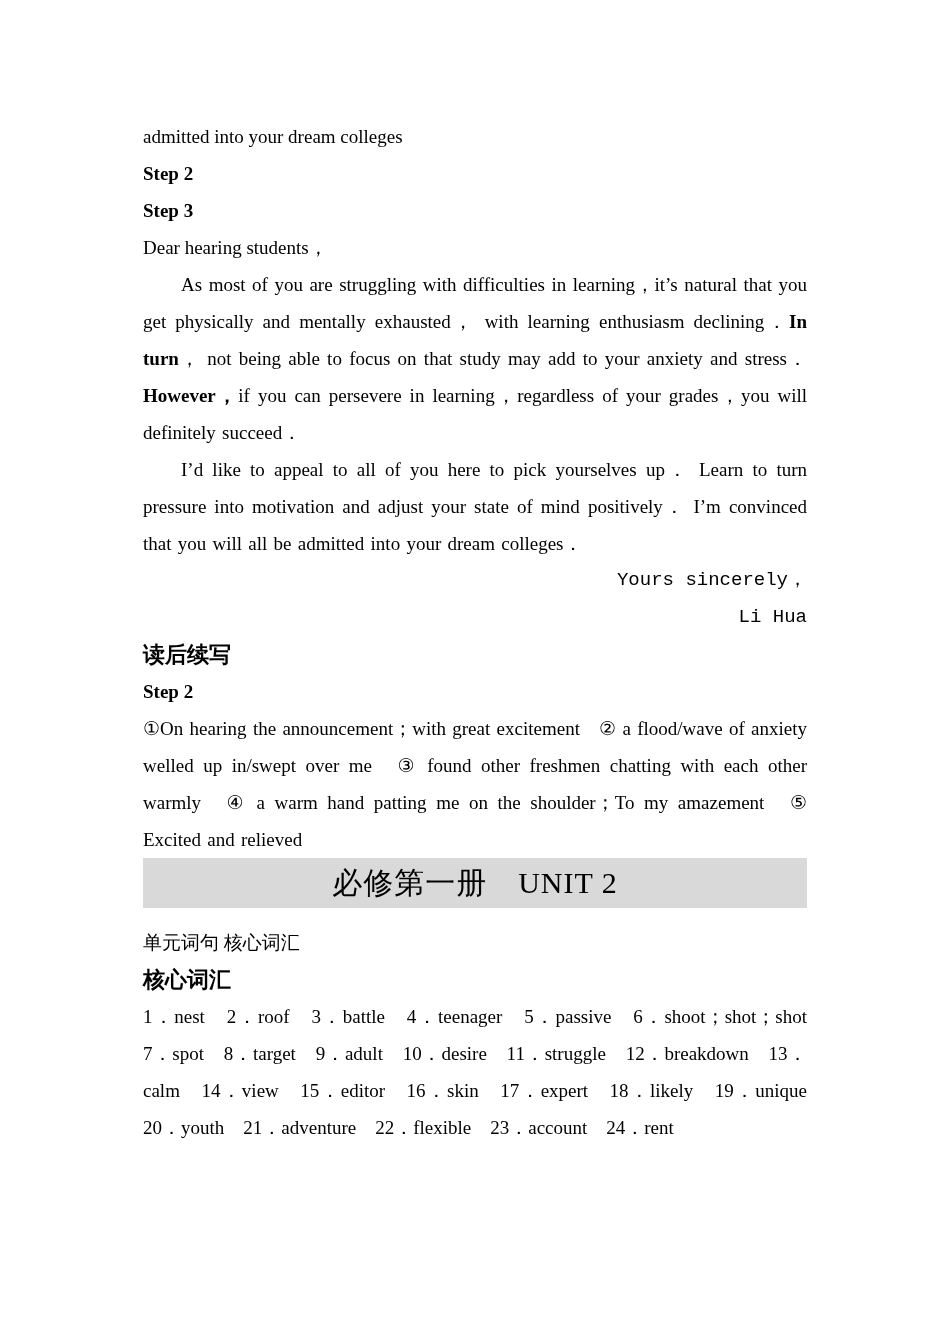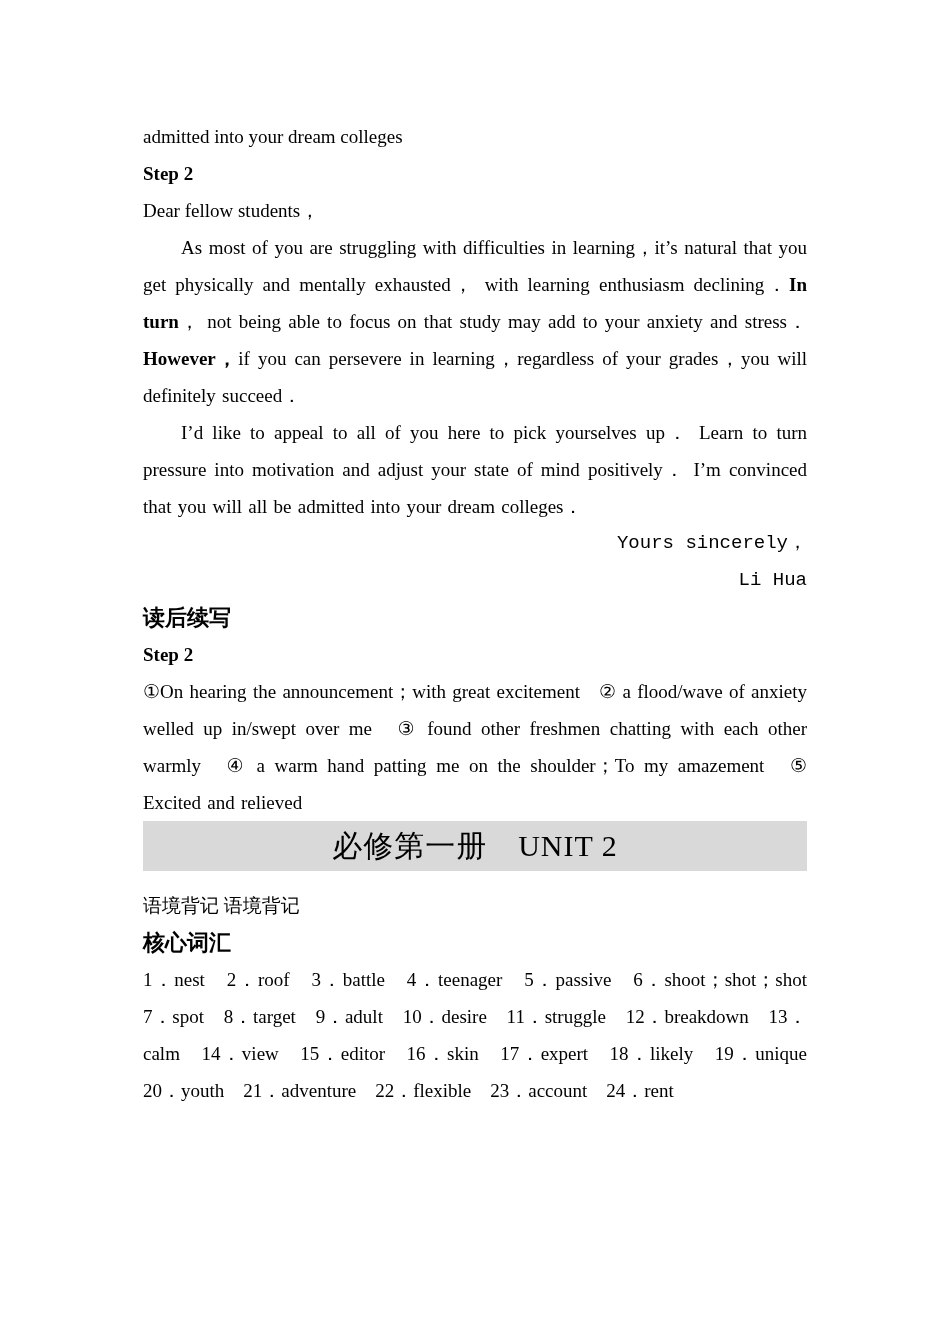--- a/index.html
+++ b/index.html
@@ -58,22 +58,23 @@
 </head>
 <body>
 
 <div class="page">
 
   <p class="line">admitted into your dream colleges</p>
 
   <p class="line bold">Step 2</p>
 
 
+  <p class="line bold">Step 3</p>
 
-  <p class="line">Dear fellow students，</p>
+  <p class="line">Dear hearing students，</p>
 
   <p class="para indent">
     <span>As most of you are struggling with difficulties in learning，it’s natural that you get physically and mentally exhausted， with learning enthusiasm declining．</span><b>In turn</b><span>， not being able to focus on that study may add to your anxiety and stress．</span><b>However，</b><span>if you can persevere in learning，regardless of your grades，you will definitely succeed．</span>
   </p>
 
   <p class="para indent">I’d like to appeal to all of you here to pick yourselves up． Learn to turn pressure into motivation and adjust your state of mind positively． I’m convinced that you will all be admitted into your dream colleges．</p>
 
   <p class="line right">Yours sincerely，</p>
 
   <p class="line right">Li Hua</p>
@@ -81,19 +82,19 @@
   <p class="line hei">读后续写</p>
 
   <p class="line bold">Step 2</p>
 
   <p class="para">①On hearing the announcement；with great excitement　② a flood/wave of anxiety welled up in/swept over me　③ found other freshmen chatting with each other warmly　④ a warm hand patting me on the shoulder；To my amazement　⑤ Excited and relieved</p>
 
   <div class="banner" style="background: rgb(217, 217, 217);">
     <span class="banner-title">必修第一册　UNIT 2</span>
   </div>
 
-  <p class="line subtitle">语境背记 语境背记</p>
+  <p class="line subtitle">单元词句 核心词汇</p>
 
   <p class="line hei">核心词汇</p>
 
   <p class="para">1．nest　2．roof　3．battle　4．teenager　5．passive　6．shoot；shot；shot　7．spot　8．target　9．adult　10．desire　11．struggle　12．breakdown　13．calm　14．view　15．editor　16．skin　17．expert　18．likely　19．unique　20．youth　21．adventure　22．flexible　23．account　24．rent</p>
 
 </div>
 
 </body></html>

